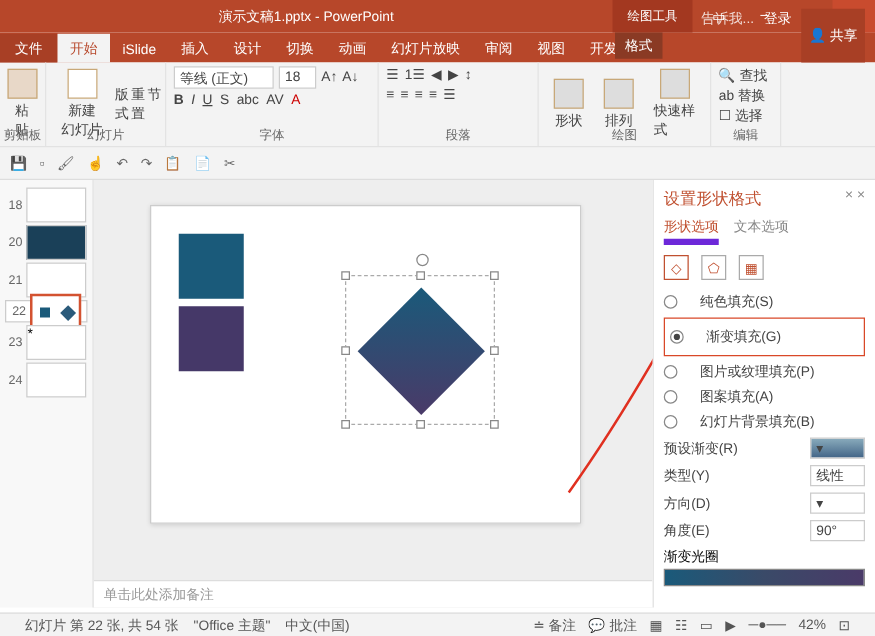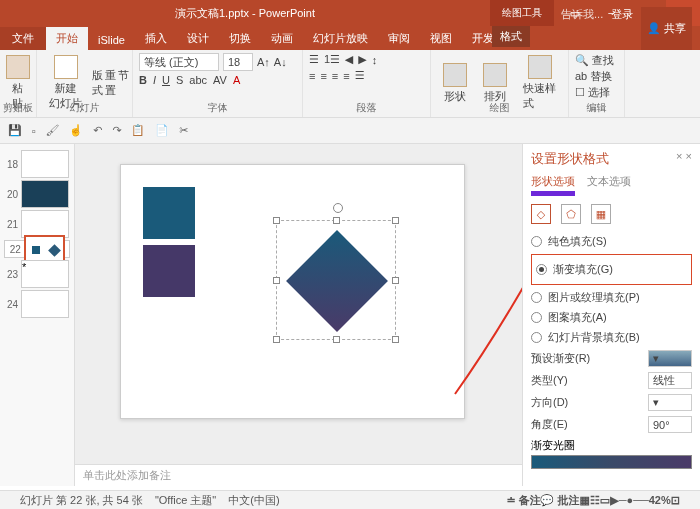--- a/index.html
+++ b/index.html
@@ -40,29 +40,29 @@
 .diamond{position:absolute;left:24px;top:24px;width:72px;height:72px;background:linear-gradient(135deg,#1a5a7a,#4a3a68);transform:rotate(45deg);}
 .handle{position:absolute;width:7px;height:7px;background:#fff;border:1px solid #888;}
 .rot{position:absolute;left:56px;top:-18px;width:10px;height:10px;border:1px solid #888;border-radius:50%;background:#fff;}
 .notes{position:absolute;bottom:0;left:0;right:0;height:22px;background:#fff;border-top:1px solid #ddd;padding:3px 8px;color:#999;font-size:11px;}
 .pane{width:178px;border-left:1px solid #ddd;background:#fff;padding:6px 8px;overflow:hidden;}
 .pane h3{color:#c05030;font-size:13px;font-weight:normal;margin-bottom:6px;}
 .pane .subt{display:flex;gap:12px;font-size:11px;color:#888;margin-bottom:8px;}
 .pane .subt .act{color:#c05030;border-bottom:5px solid #6d28d9;padding-bottom:2px;}
 .pane .icons{display:flex;gap:10px;margin-bottom:10px;}
 .pane .icons div{width:20px;height:20px;border:1px solid #aaa;display:flex;align-items:center;justify-content:center;color:#c05030;}
-.radio-row{display:flex;align-items:center;gap:6px;margin:5px 0;font-size:11px;color:#444;cursor:pointer;}
+.radio-row{display:flex;align-items:center;gap:18px;margin:5px 0;font-size:11px;color:#444;cursor:pointer;}
 .radio{width:11px;height:11px;border:1px solid #888;border-radius:50%;display:flex;align-items:center;justify-content:center;}
 .radio.on::after{content:"";width:5px;height:5px;background:#444;border-radius:50%;}
 .hl{border:1.5px solid #d94828;padding:2px 4px;margin:2px 0;}
 .frow{display:flex;justify-content:space-between;align-items:center;margin:5px 0;font-size:11px;color:#444;}
 .inp{border:1px solid #ccc;padding:1px 4px;width:44px;background:#fff;height:17px;display:flex;align-items:center;}
 .arrow{position:absolute;pointer-events:none;}
 .status{position:absolute;bottom:0;left:0;right:0;height:19px;background:#f3f3f3;border-top:1px solid #ddd;display:flex;align-items:center;font-size:10px;color:#555;padding:0 20px;gap:12px;}
-.status .r{margin-left:auto;display:flex;align-items:center;font-weight:bold;}
+.status .r{margin-left:auto;display:flex;gap:10px;align-items:center;}
 .t19 .prev{background:#264a6e;}
 .t20 .prev{background:#1a4058;}
 .t22 .prev{background:#fff;}
 .t22 .prev::before{content:"";position:absolute;left:6px;top:9px;width:8px;height:8px;background:#1a5a7a;}
 .t22 .prev::after{content:"";position:absolute;left:24px;top:9px;width:9px;height:9px;background:#2a5a7a;transform:rotate(45deg);}
 .grad-stops{height:14px;background:linear-gradient(90deg,#1a5a7a,#3a4a68,#4a3a68);border:1px solid #888;margin-top:2px;}
 </style>
 </head>
 <body>
 

